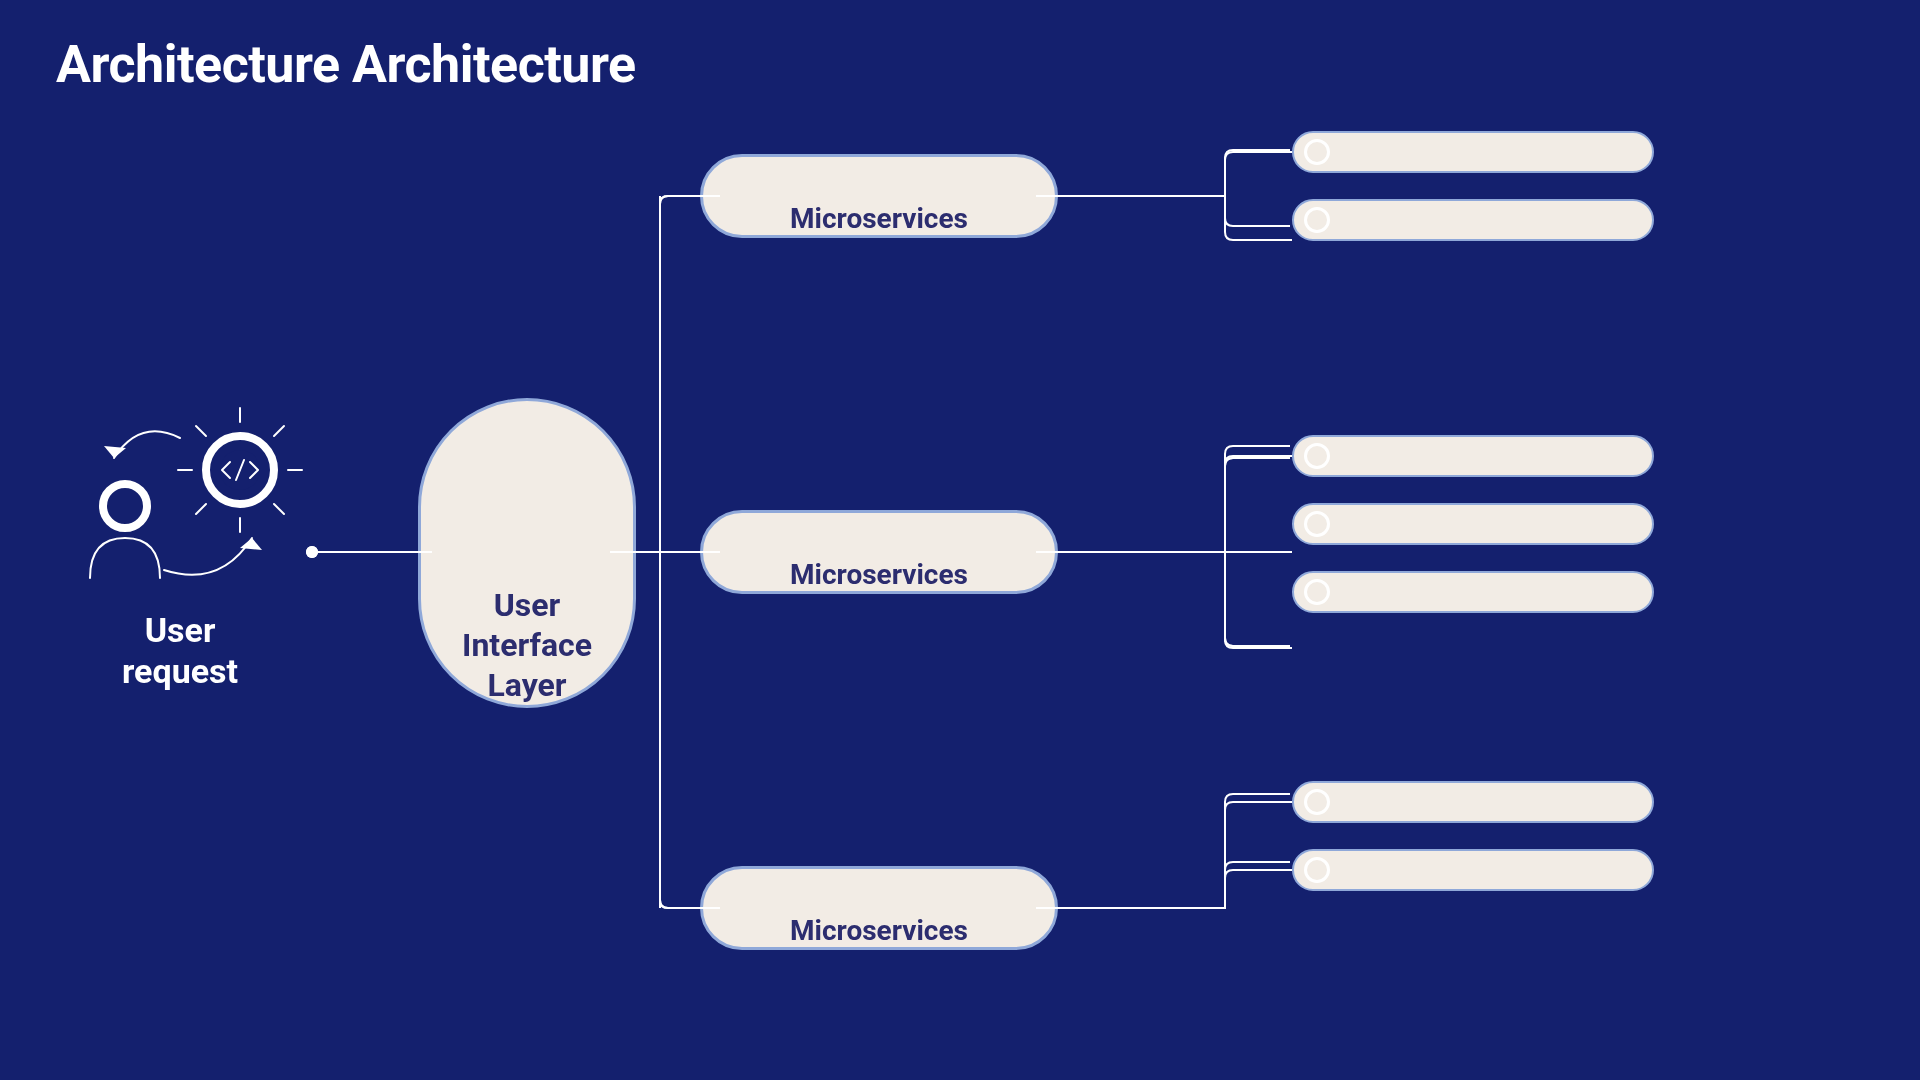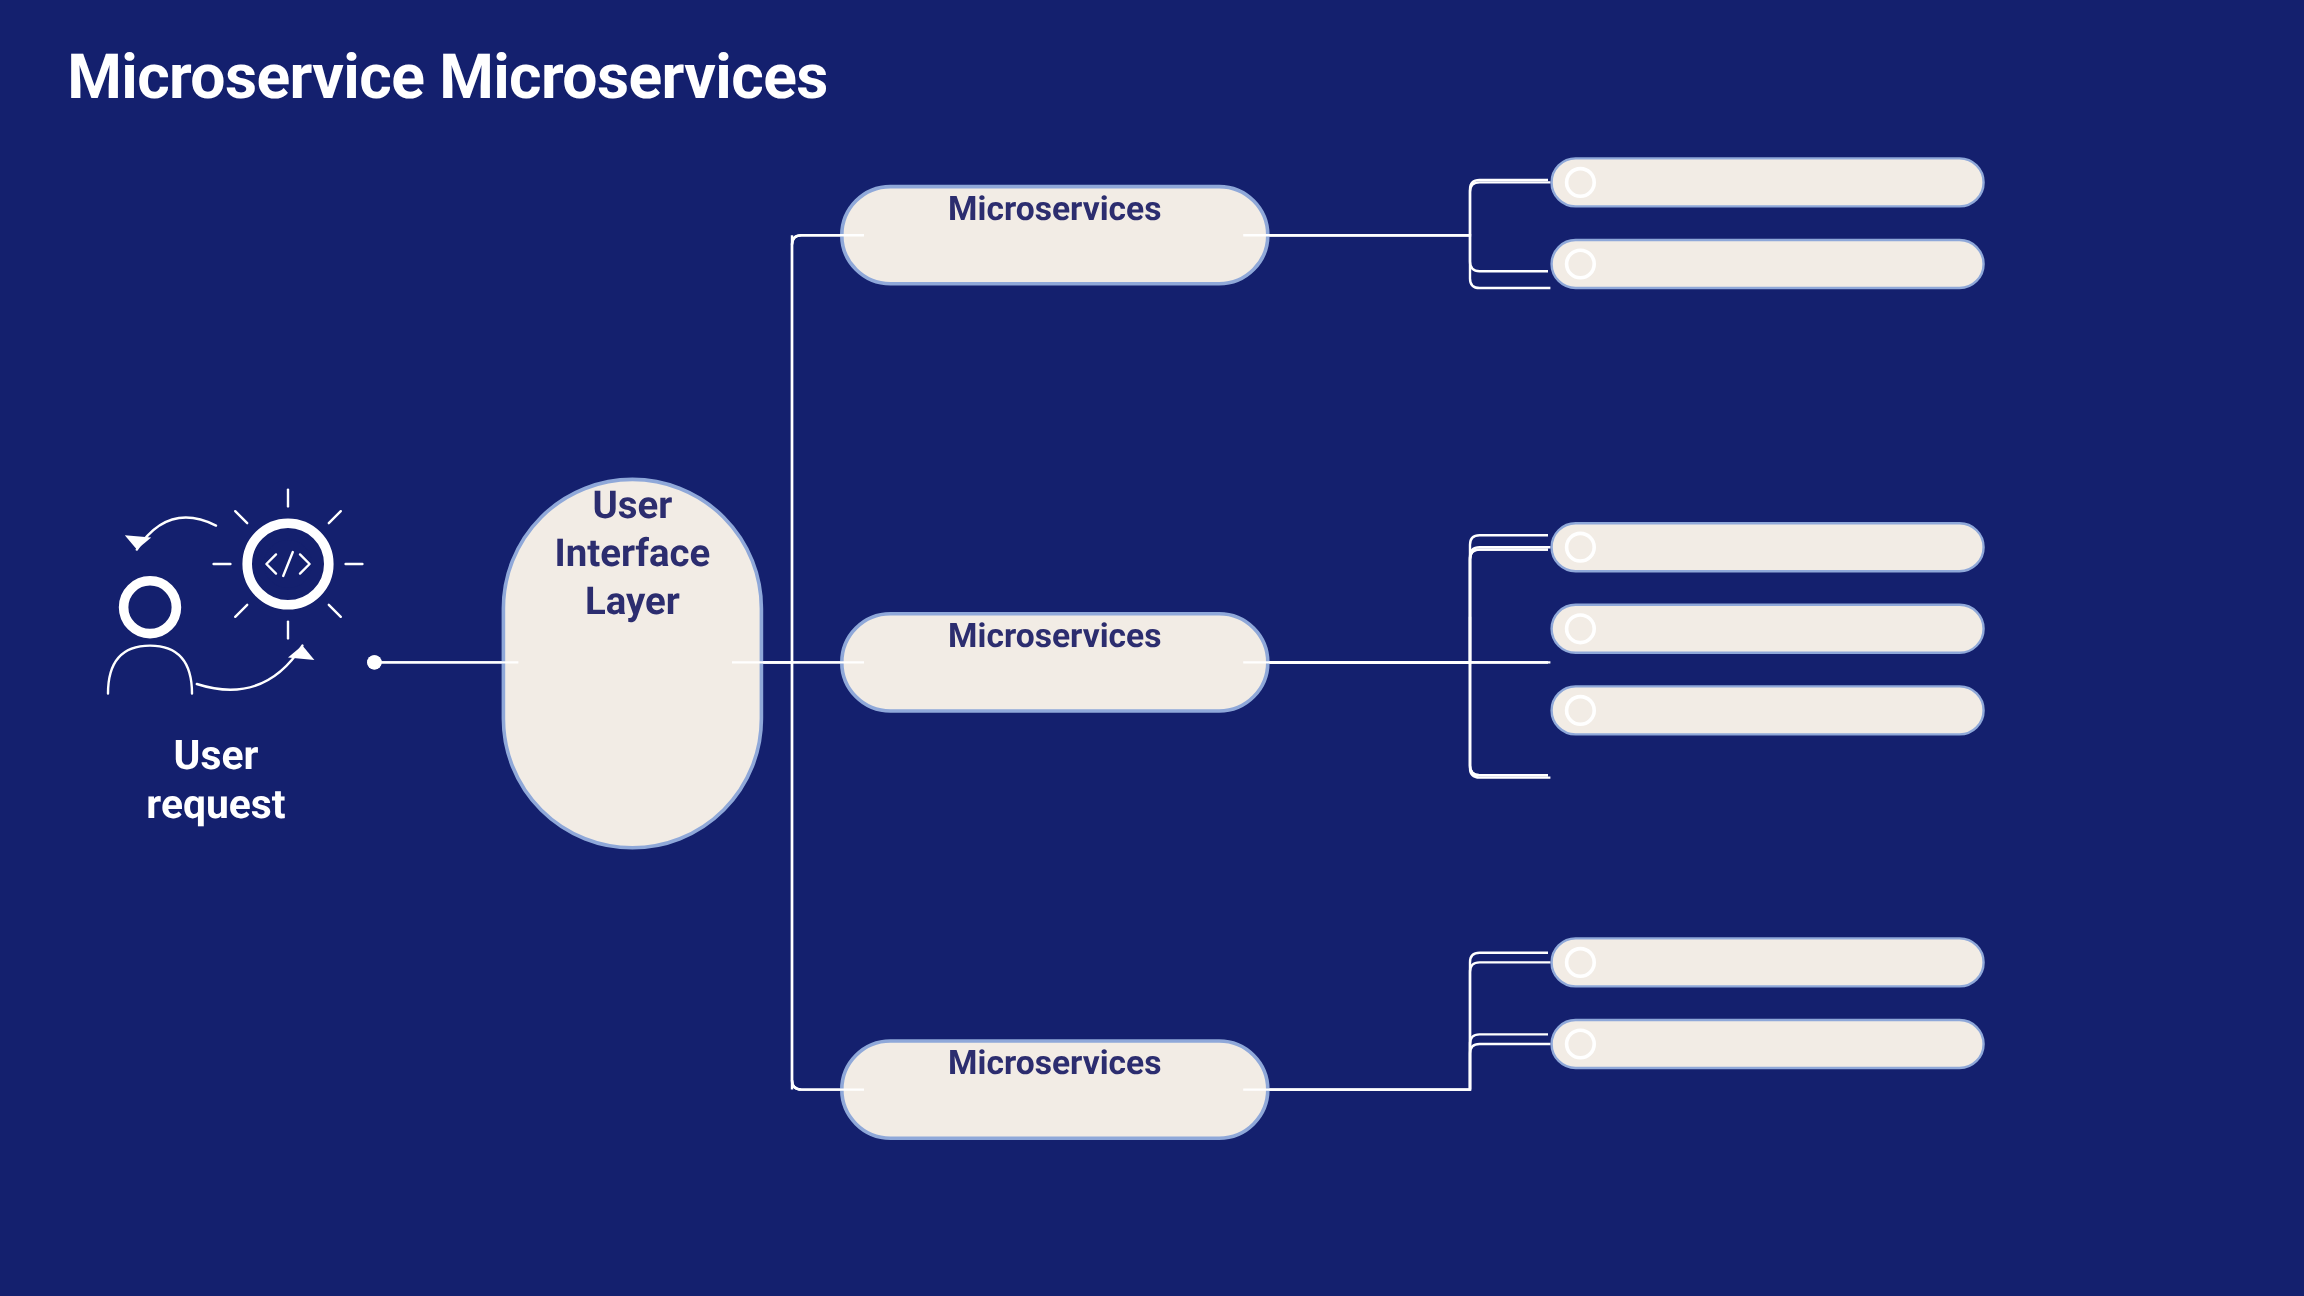--- a/index.html
+++ b/index.html
@@ -28,21 +28,21 @@
   }
   svg.wires path, svg.wires line {
     stroke: #fff; stroke-width: 2; fill: none;
   }
   .pill {
     position: absolute;
     background: #f2ece5;
     color: #2c2d6f;
     border: 3px solid #8fa8d9;
     border-radius: 999px;
-    display:flex; align-items:flex-start; justify-content:center;
+    display:flex; align-items:flex-end; justify-content:center;
     font-weight: 700;
     text-align:center;
   }
   .ui-layer {
     width: 218px; height: 310px;
     border-radius: 120px;
     font-size: 32px;
     line-height: 1.25;
     padding: 0 24px;
   }
@@ -78,21 +78,21 @@
   }
   .user-icon {
     position:absolute;
   }
 </style>
 </head>
 <body>
 
 <div class="stage">
 
-  <div class="title">Microservice Microservices</div>
+  <div class="title">Architecture Architecture</div>
 
   <svg class="wires" viewBox="0 0 1920 1080">
 
     <line x1="312" y1="552" x2="432" y2="552"></line>
 
     <path d="M610 552 H 660 V 204 Q660 196 668 196 H 720"></path>
     <line x1="610" y1="552" x2="720" y2="552"></line>
     <path d="M610 552 H 660 V 900 Q660 908 668 908 H 720"></path>
 
     <circle cx="312" cy="552" r="6" fill="#fff"></circle>

